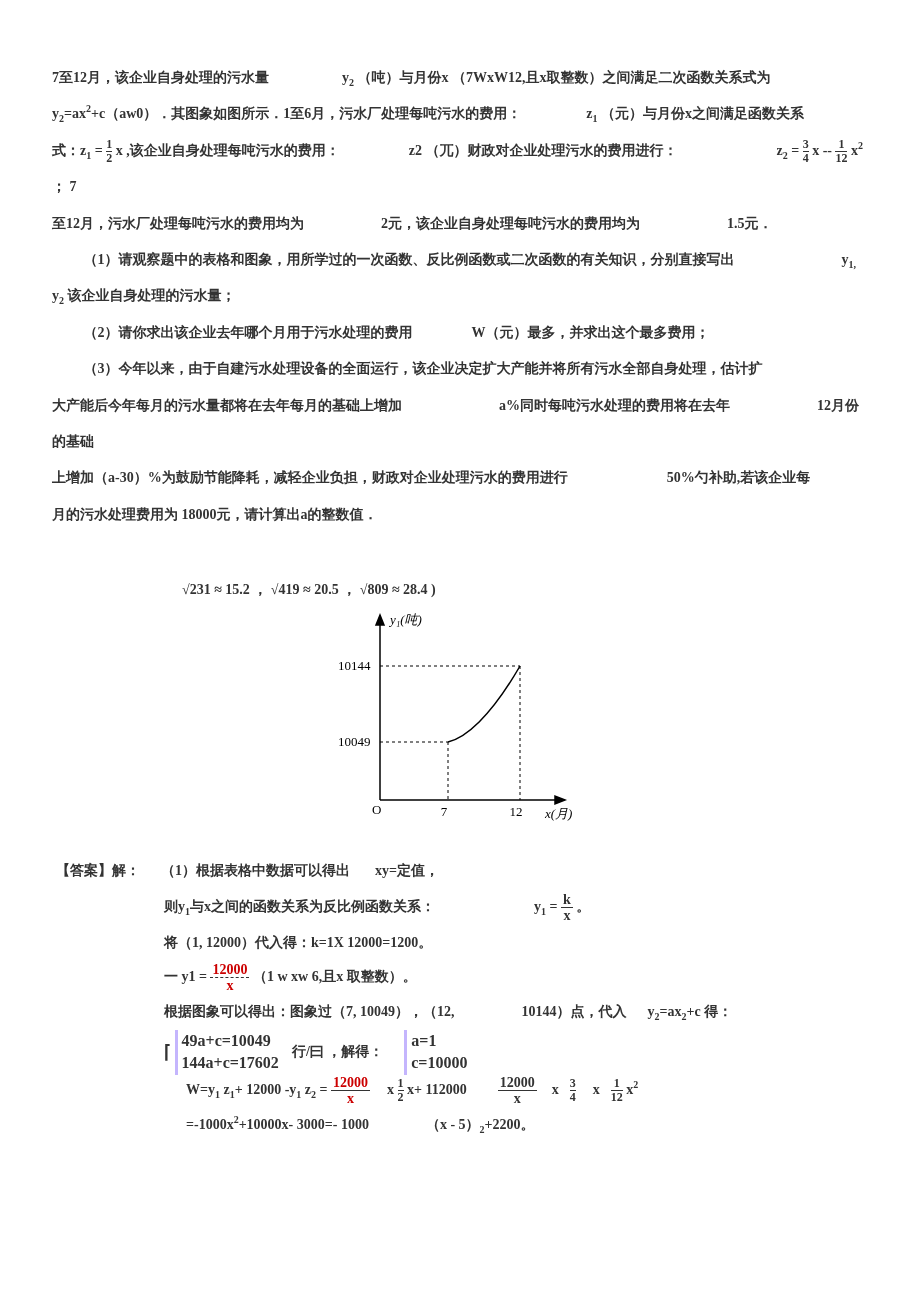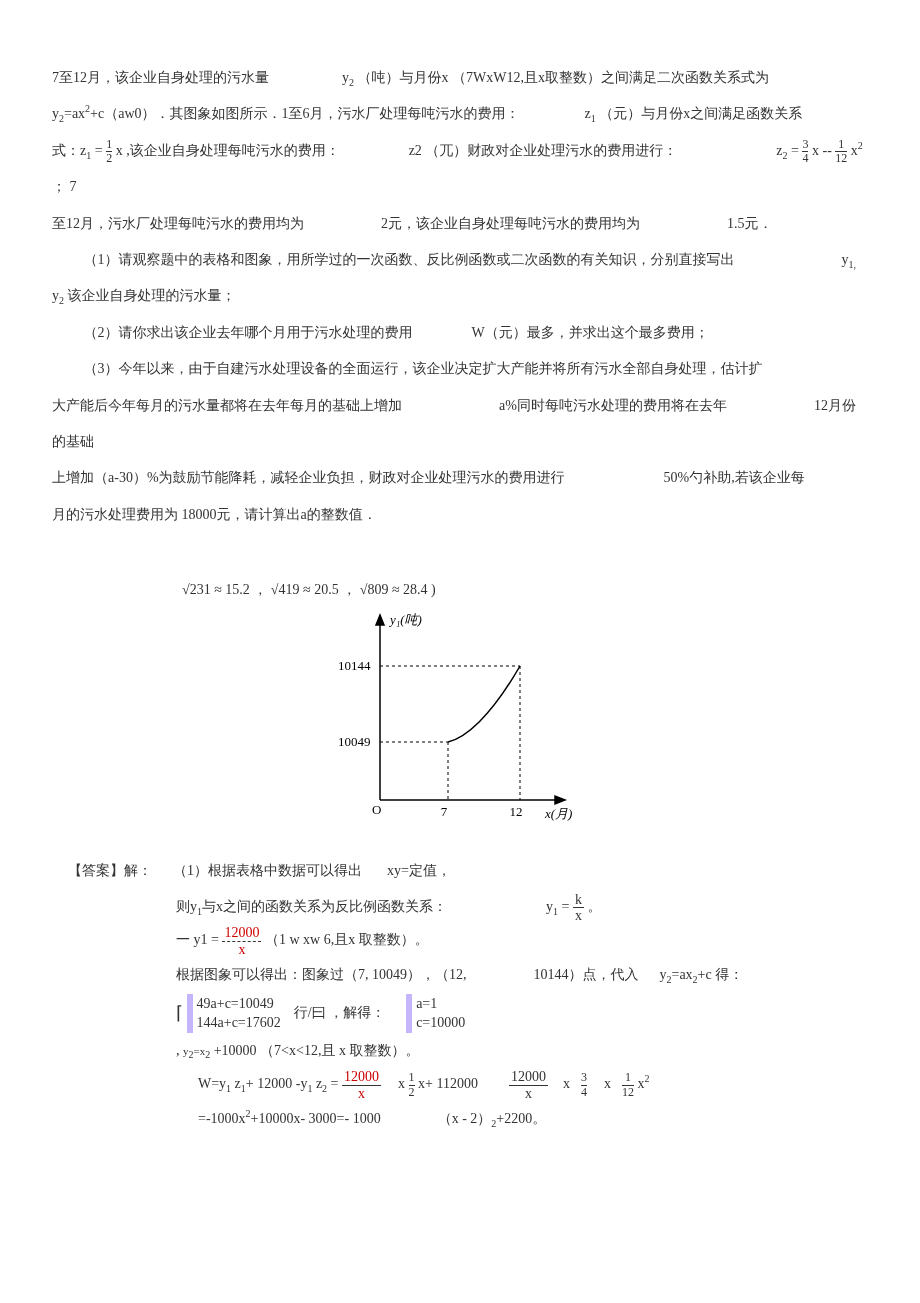--- a/index.html
+++ b/index.html
@@ -6,21 +6,21 @@
     margin: 0;
     padding: 60px 52px;
     font-family: "SimSun", "Songti SC", serif;
     font-size: 14px;
     color: #333;
     line-height: 2.6;
     width: 920px;
     box-sizing: border-box;
     background: #fff;
   }
-  .para { margin: 0; }
+  .para { margin: 0; font-weight: bold; }
   .sub { vertical-align: sub; font-size: 10px; }
   .sup { vertical-align: super; font-size: 10px; }
   .gap { display:inline-block; }
   .frac {
     display: inline-block;
     position: relative;
     vertical-align: middle;
     text-align: center;
     line-height: 1.1;
   }
@@ -36,29 +36,29 @@
     width: 260px;
     height: 230px;
   }
   .chart svg { overflow: visible; }
   .axis-label { fill:#000; font-size:13px; font-style: italic; font-family: serif;}
   .tick { fill:#000; font-size:13px; }
   .dashes { stroke:#000; stroke-width:1; stroke-dasharray:3,3; fill:none;}
   .curve { stroke:#000; stroke-width:1.5; fill:none; }
   .arrw { stroke:#000; stroke-width:1.5; fill:#000; }
   .arrw-line { stroke:#000; stroke-width:1.5; fill:none;}
-  .answer-block { margin-left: 16px; }
+  .answer-block { margin-left: 4px; }
   .indent1 { padding-left: 108px; }
   .brace {
     display:inline-block;
-    border-left: 6px solid #c4b5fd;
+    border-left: 3px solid #c4b5fd;
     padding-left: 4px;
     vertical-align: middle;
     line-height: 1.4;
-    font-size: 14px;
+    font-size: 16px;
   }
 </style>
 </head>
 <body>
 
 <p class="para">
   <span>7至12月，该企业自身处理的污水量</span>
   <span class="gap" style="width:66px"></span>
   <span><span>y</span><span class="sub">2</span></span>
   <span>（吨）与月份x （7WxW12,且x取整数）之间满足二次函数关系式为</span>
@@ -179,20 +179,23 @@
 </p>
 
 <p class="para indent1">
   <span><span>则y</span><span class="sub">1</span><span>与x之间的函数关系为反比例函数关系：</span></span>
   <span class="gap" style="width:92px"></span>
   <span><span>y</span><span class="sub">1</span><span> =</span></span>
   <span class="frac big"><span class="top">k</span><span class="bot">x</span></span>
   <span>。</span>
 </p>
 
+<p class="para indent1">
+  <span>将（1, 12000）代入得：k=1X 12000=1200。</span>
+</p>
 
 <p class="para indent1" style="line-height:1.6;">
   <span>一 y1 =</span>
   <span class="frac big" style="color:#c00;"><span class="top">12000</span><span class="bot" style="border-top-style:dashed;">x</span></span>
   <span>（1 w xw 6,且x 取整数）。</span>
 </p>
 
 <p class="para indent1">
   <span>根据图象可以得出：图象过（7, 10049），（12,</span>
   <span class="gap" style="width:60px"></span>
@@ -209,25 +212,20 @@
   </span>
   <span class="gap" style="width:6px"></span>
   <span>行/曰  ，解得：</span>
   <span class="gap" style="width:14px"></span>
   <span class="brace">
     <span>a=1</span><br>
     <span>c=10000</span>
   </span>
 </p>
 
-<p class="para indent1">
-  <span>,</span>
-  <span style="font-size:11px;"><span>y</span><span class="sub">2</span><span>=x</span><span class="sub">2</span></span>
-  <span>+10000 （7&lt;x&lt;12,且 x 取整数）。</span>
-</p>
 
 
 <p class="para" style="padding-left:130px; line-height:1.6;">
   <span>
     <span>W=y</span><span class="sub">1</span><span> z</span><span class="sub">1</span><span>+ 12000 -y</span><span class="sub">1</span><span> z</span><span class="sub">2</span><span> =</span>
   </span>
   <span class="frac big" style="color:#c00;"><span class="top">12000</span><span class="bot">x</span></span>
   <span class="gap" style="width:10px"></span>
   <span>x</span>
   <span class="frac"><span class="top">1</span><span class="bot">2</span></span>
@@ -243,16 +241,16 @@
   <span class="gap" style="width:4px"></span>
   <span class="frac"><span class="top">1</span><span class="bot">12</span></span>
   <span>x</span><span class="sup">2</span>
 </p>
 
 <p class="para" style="padding-left:130px;">
   <span>
     <span>=-1000x</span><span class="sup">2</span><span>+10000x- 3000=- 1000</span>
   </span>
   <span class="gap" style="width:50px"></span>
-  <span><span>（x - 2）</span><span class="sub">2</span><span>+2200。</span></span>
+  <span><span>（x - 5）</span><span class="sub">2</span><span>+2200。</span></span>
 </p>
 
 </div>
 
 </body></html>

